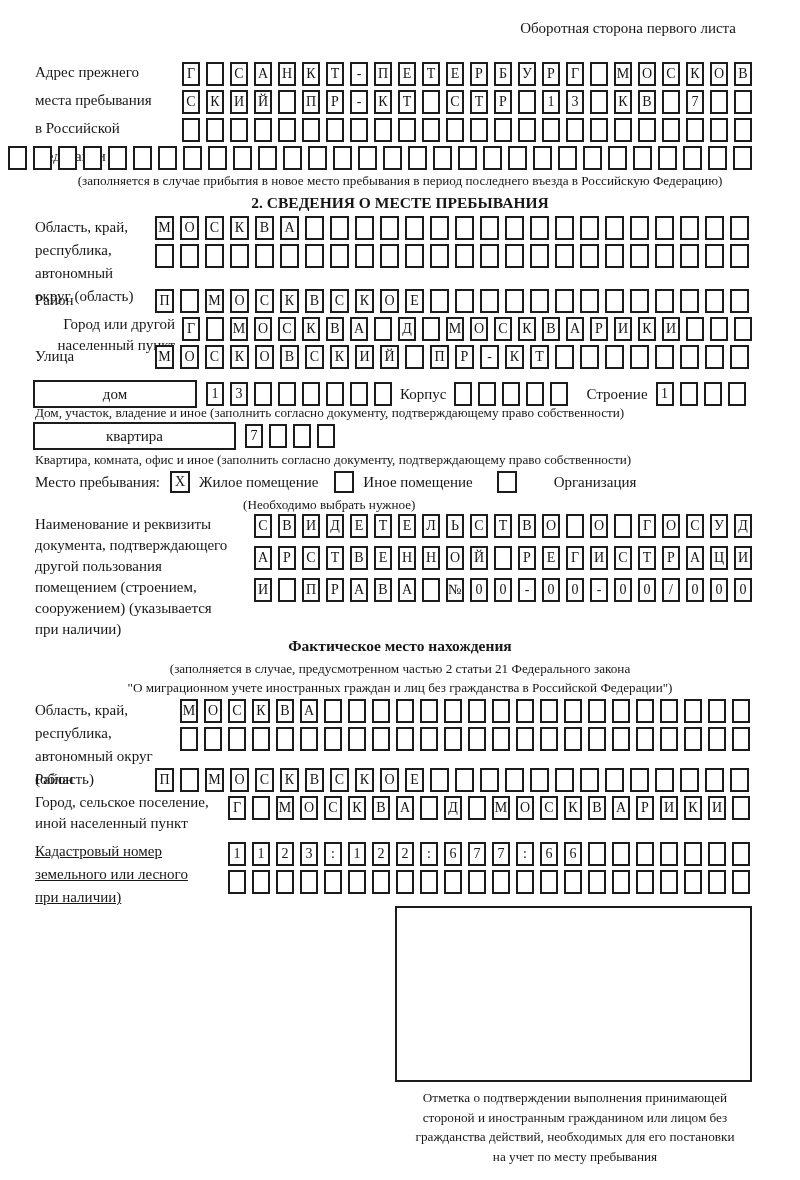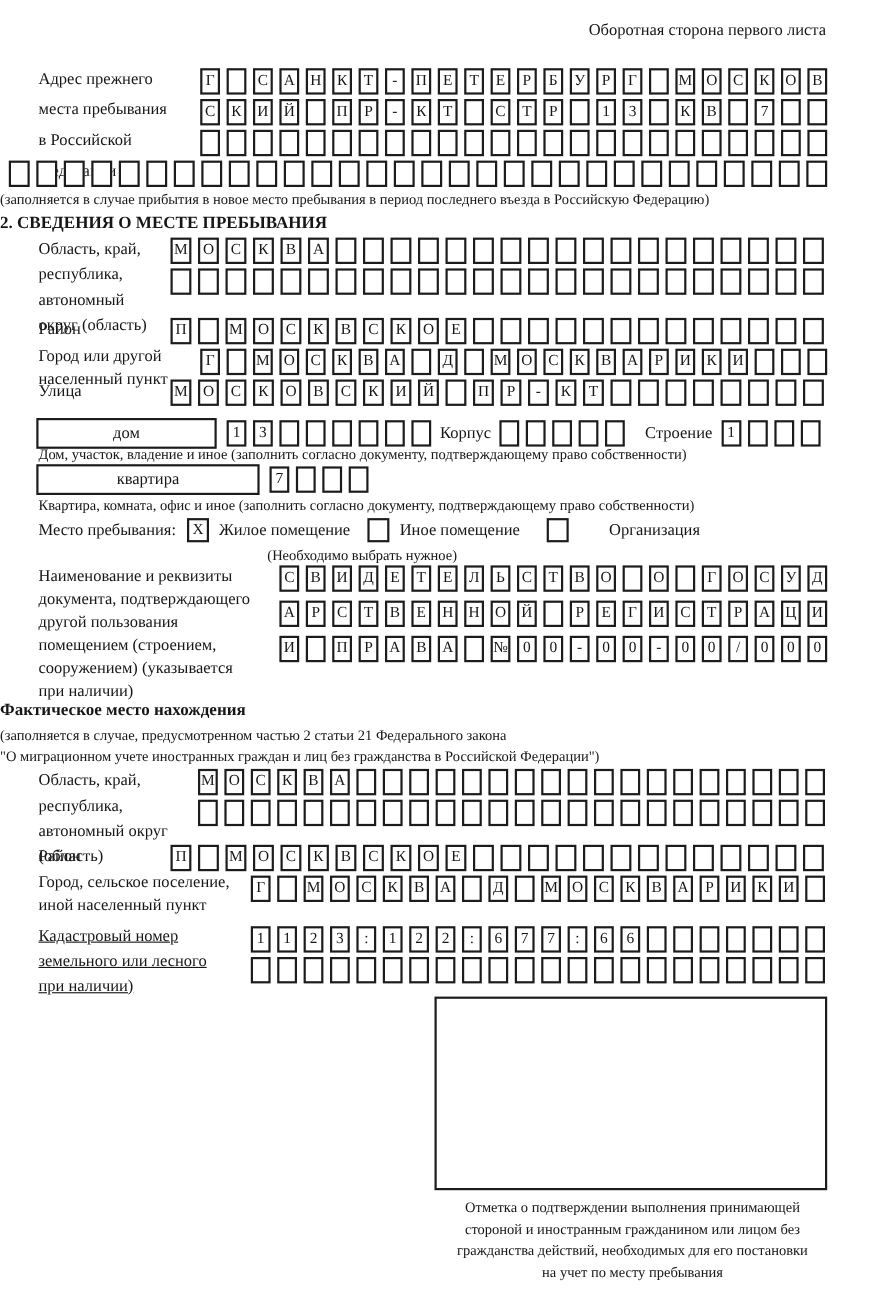--- a/index.html
+++ b/index.html
@@ -8,33 +8,33 @@
   .row{display:flex;}
   .cell{box-sizing:border-box;border:2px solid #1c1c1c;height:24px;flex:none;
         display:flex;align-items:center;justify-content:center;font-size:14px;background:#fff;}
   .g25 .cell{width:19px;margin-right:6px;}
   .g24 .cell{width:18px;margin-right:6px;}
   .lbl{font-size:15px;}
   .lh28 div{line-height:28px;}
   .lh23 div{line-height:23px;}
   .lh21 div{line-height:21px;}
   .note{font-size:13.2px;}
-  .center{width:800px;text-align:left;left:0;}
+  .center{width:800px;text-align:center;left:0;}
   .title{font-weight:bold;font-size:15.5px;}
   .fieldbox{box-sizing:border-box;border:2px solid #1c1c1c;height:28px;display:flex;
             align-items:center;justify-content:center;font-size:15px;flex:none;}
   .cb{box-sizing:border-box;border:2px solid #1c1c1c;width:20px;height:22px;flex:none;
       display:flex;align-items:center;justify-content:center;font-size:14px;}
   .stampbox{box-sizing:border-box;border:2px solid #1c1c1c;background:#fff;}
   .cap div{line-height:19.5px;}
 </style>
 </head>
 <body>
 
-<div class="abs lbl" style="top:20px;right:49px;">Оборотная сторона первого листа</div>
+<div class="abs lbl" style="top:20px;right:64px;">Оборотная сторона первого листа</div>
 
 <div class="abs lbl lh28" style="left:35px;top:58px;width:145px;">
   <div>Адрес прежнего</div>
   <div>места пребывания</div>
   <div>в Российской</div>
   <div>Федерации</div>
 </div>
 <div class="abs row g24" style="left:182px;top:62px;">
     <span class="cell">Г</span>
     <span class="cell"></span>
@@ -229,21 +229,21 @@
     <span class="cell"></span>
     <span class="cell"></span>
     <span class="cell"></span>
     <span class="cell"></span>
     <span class="cell"></span>
     <span class="cell"></span>
     <span class="cell"></span>
     <span class="cell"></span>
   </div>
 
-<div class="abs lbl lh21" style="left:35px;top:314px;width:140px;">
+<div class="abs lbl lh21" style="left:35px;top:314px;width:140px;text-align:right;">
   <div>Город или другой</div>
   <div>населенный пункт</div>
 </div>
 <div class="abs row g24" style="left:182px;top:317px;">
     <span class="cell">Г</span>
     <span class="cell"></span>
     <span class="cell">М</span>
     <span class="cell">О</span>
     <span class="cell">С</span>
     <span class="cell">К</span>

